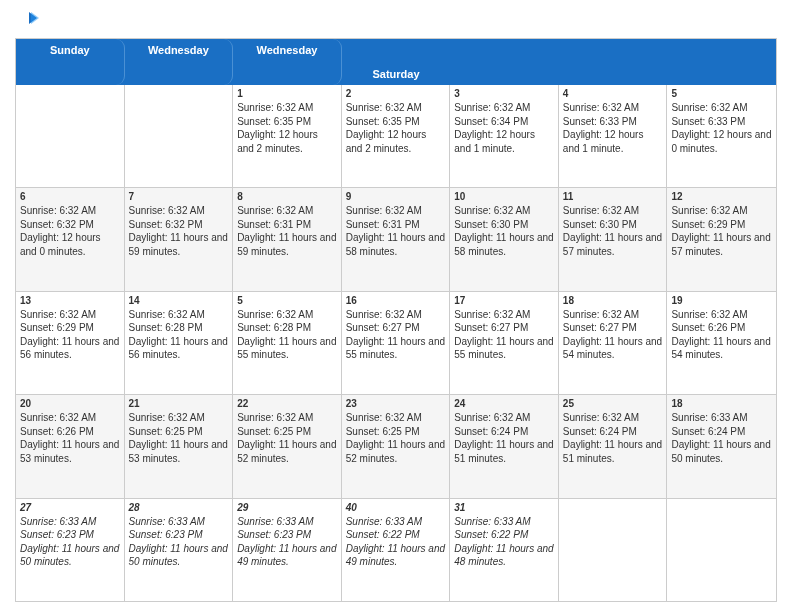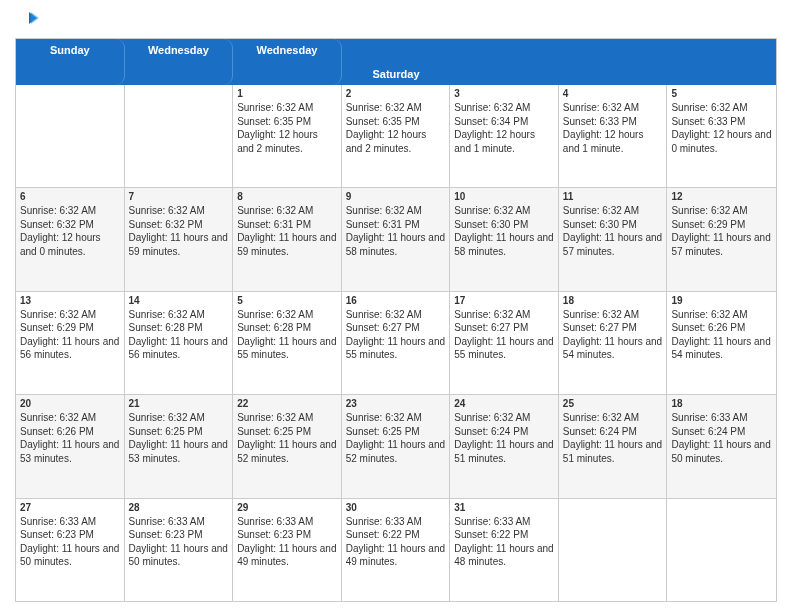--- a/index.html
+++ b/index.html
@@ -85,21 +85,21 @@
       flex: 1;
       display: flex;
       flex-direction: column;
     }
     .cal-row {
       display: grid;
       grid-template-columns: repeat(7, 1fr);
       flex: 1;
       border-bottom: 1px solid #ccc;
     }
-    .cal-row:last-child { border-bottom: none; }
+    .cal-row:last-child { border-bottom: none; font-style: italic; }
     .cal-cell {
       border-right: 1px solid #ccc;
       padding: 3px 4px;
       font-size: 8.5px;
       color: #333;
       vertical-align: top;
       background: #fff;
     }
     .cal-cell:last-child { border-right: none; }
     .cal-cell.alt-row { background: #f5f5f5; }
@@ -325,21 +325,21 @@
 Sunset: 6:23 PM
 Daylight: 11 hours and 50 minutes.</div>
           </div>
           <div class="cal-cell">
             <span class="day-num">29</span>
             <div class="cell-text" style="white-space: pre-line;">Sunrise: 6:33 AM
 Sunset: 6:23 PM
 Daylight: 11 hours and 49 minutes.</div>
           </div>
           <div class="cal-cell">
-            <span class="day-num">30</span>
+            <span class="day-num">40</span>
             <div class="cell-text" style="white-space: pre-line;">Sunrise: 6:33 AM
 Sunset: 6:22 PM
 Daylight: 11 hours and 49 minutes.</div>
           </div>
           <div class="cal-cell">
             <span class="day-num">31</span>
             <div class="cell-text" style="white-space: pre-line;">Sunrise: 6:33 AM
 Sunset: 6:22 PM
 Daylight: 11 hours and 48 minutes.</div>
           </div>

